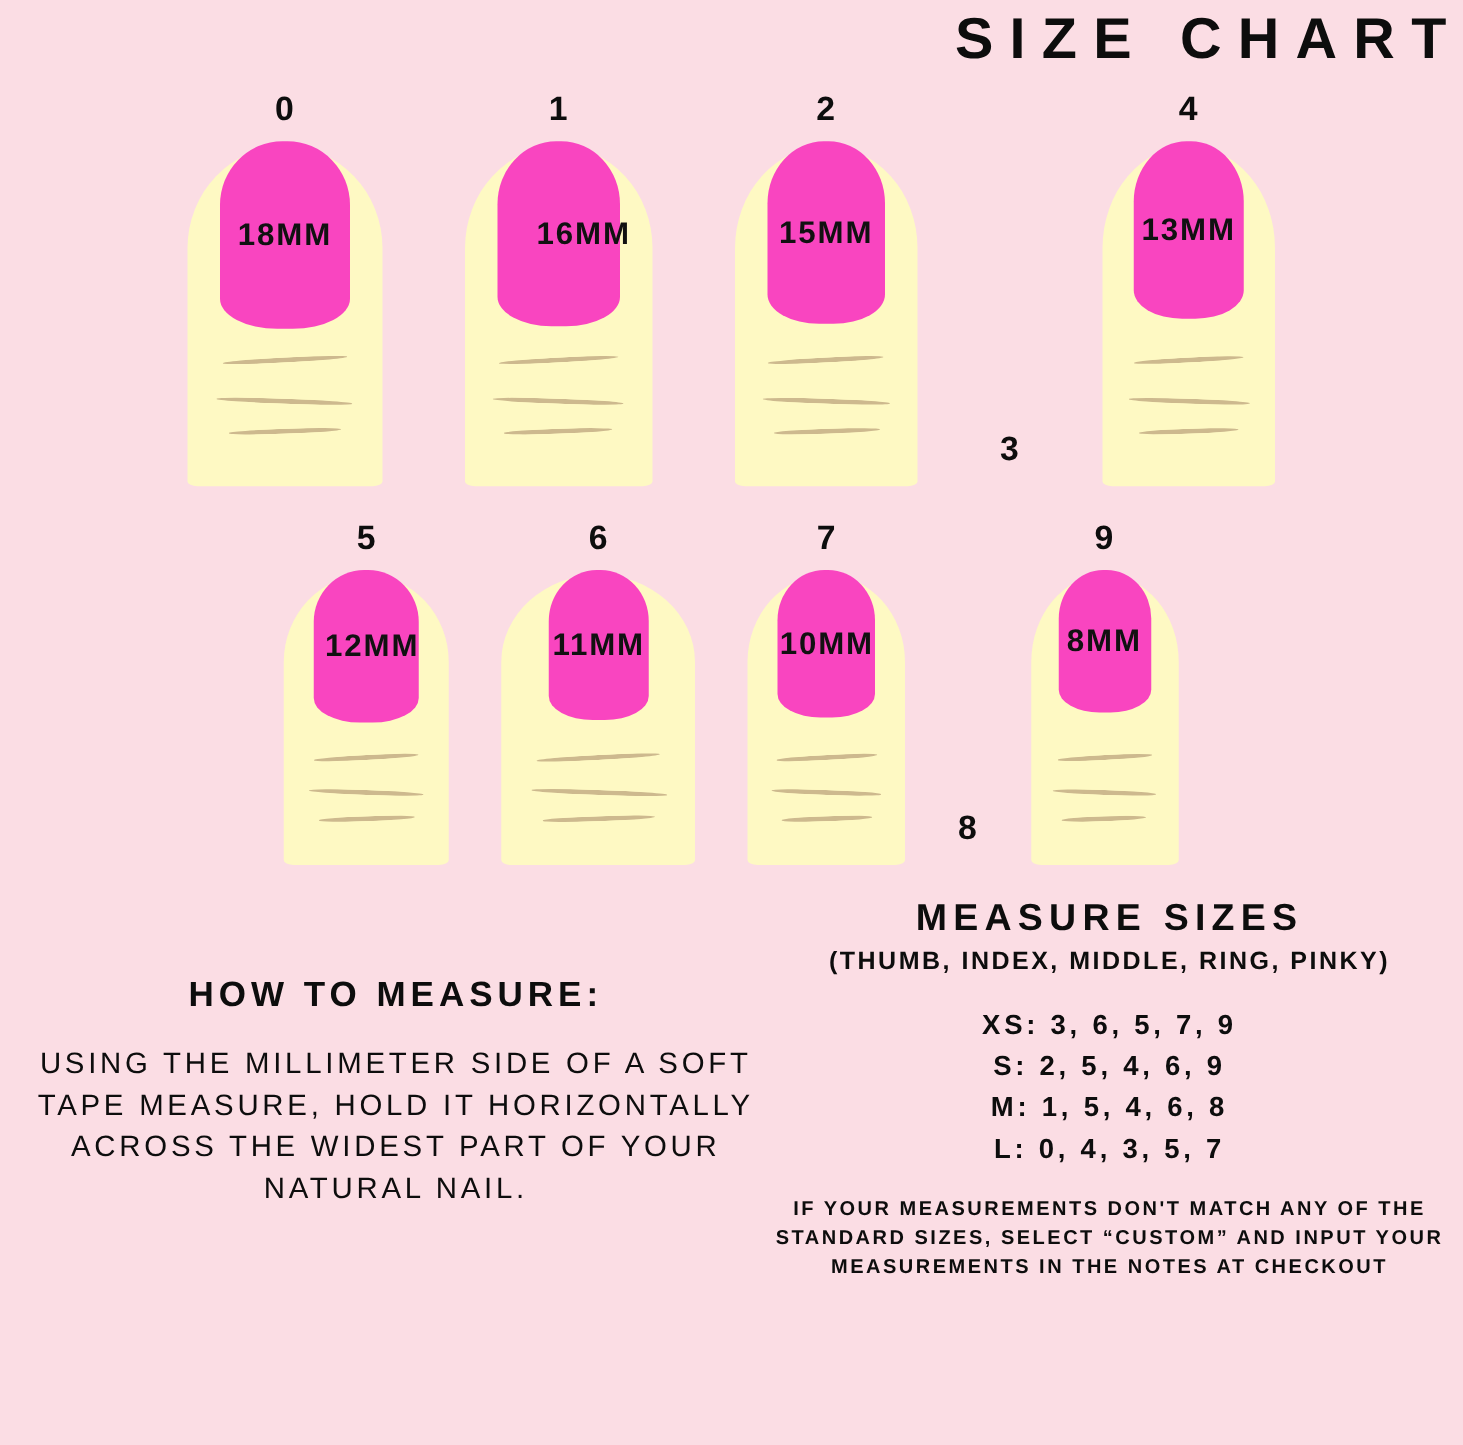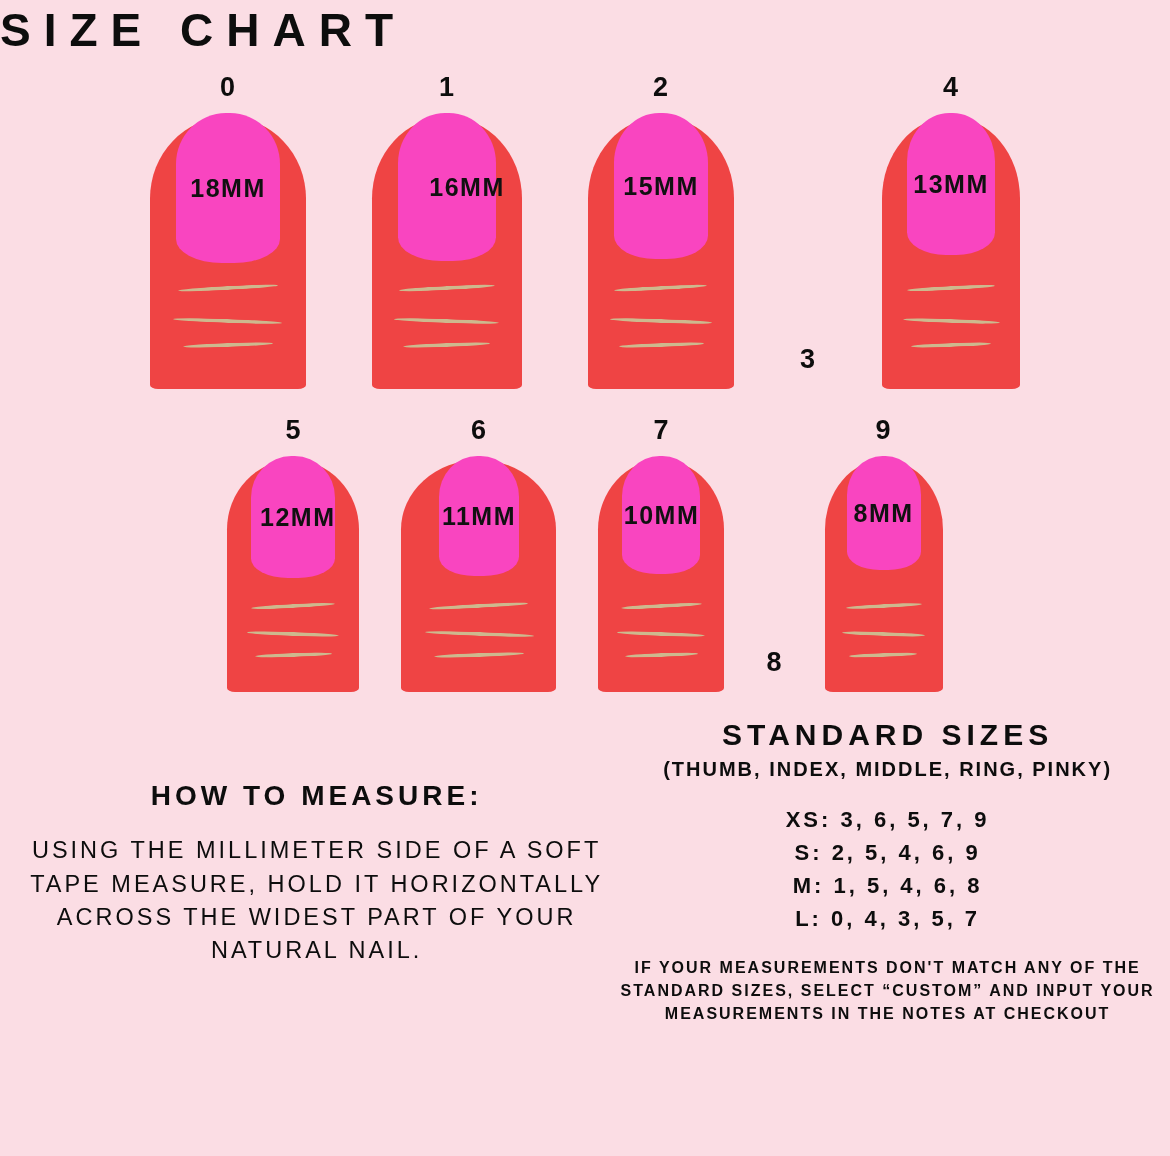--- a/index.html
+++ b/index.html
@@ -8,21 +8,21 @@
     height: 1156px;
     background: #fbdde4;
     font-family: "Liberation Sans", sans-serif;
     color: #0d0d0d;
     overflow: hidden;
     position: relative;
   }
 
   
   .chart-title {
-    text-align: left;
+    text-align: right;
     font-size: 46px;
     font-weight: bold;
     letter-spacing: 13px;
     padding-top: 6px;
     line-height: 1.05;
   }
 
   
   .row {
     display: flex;
@@ -40,21 +40,21 @@
   .finger-index {
     font-size: 27px;
     font-weight: bold;
     letter-spacing: 1px;
     margin-bottom: 14px;
   }
 
   
   .finger-shape {
     position: relative;
-    background: #ef4444;
+    background: #fef9c3;
     border-radius: 50% 50% 8px 8px / 30% 30% 4px 4px;
   }
   
   .crease {
     position: absolute;
     left: 18%;
     width: 64%;
     height: 0;
     border-top: 4px solid #cdb98e;
     border-radius: 50%;
@@ -250,21 +250,21 @@
 </div>
 
 <div class="bottom">
 
   <div class="col-left">
     <div class="h2">HOW TO MEASURE:</div>
     <div class="measure-body">USING THE MILLIMETER SIDE OF A SOFT TAPE MEASURE, HOLD IT HORIZONTALLY ACROSS THE WIDEST PART OF YOUR NATURAL NAIL.</div>
   </div>
 
   <div class="col-right">
-    <div class="h2-std">STANDARD SIZES</div>
+    <div class="h2-std">MEASURE SIZES</div>
     <div class="std-sub">(THUMB, INDEX, MIDDLE, RING, PINKY)</div>
     <div class="size-line">XS: 3, 6, 5, 7, 9</div>
     <div class="size-line">S: 2, 5, 4, 6, 9</div>
     <div class="size-line">M: 1, 5, 4, 6, 8</div>
     <div class="size-line">L: 0, 4, 3, 5, 7</div>
     <div class="note">IF YOUR MEASUREMENTS DON'T MATCH ANY OF THE STANDARD SIZES, SELECT “CUSTOM” AND INPUT YOUR MEASUREMENTS IN THE NOTES AT CHECKOUT</div>
   </div>
 
 </div>
 

